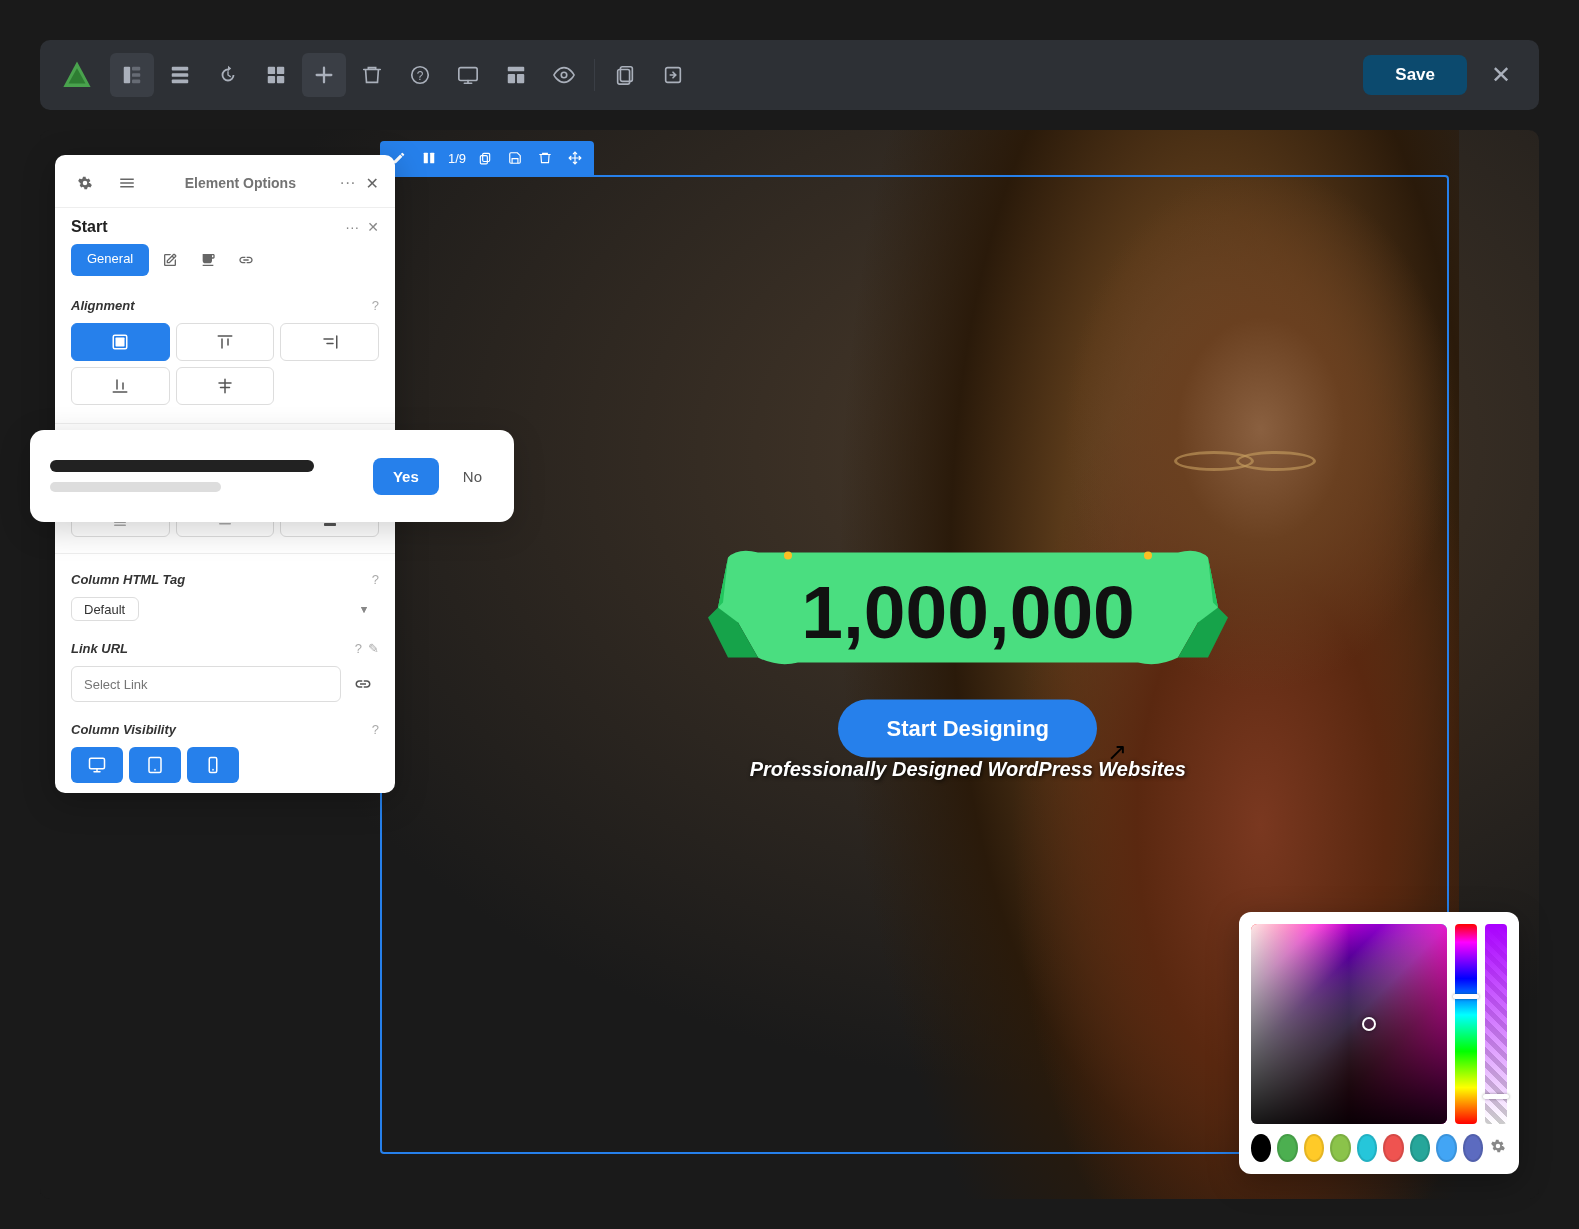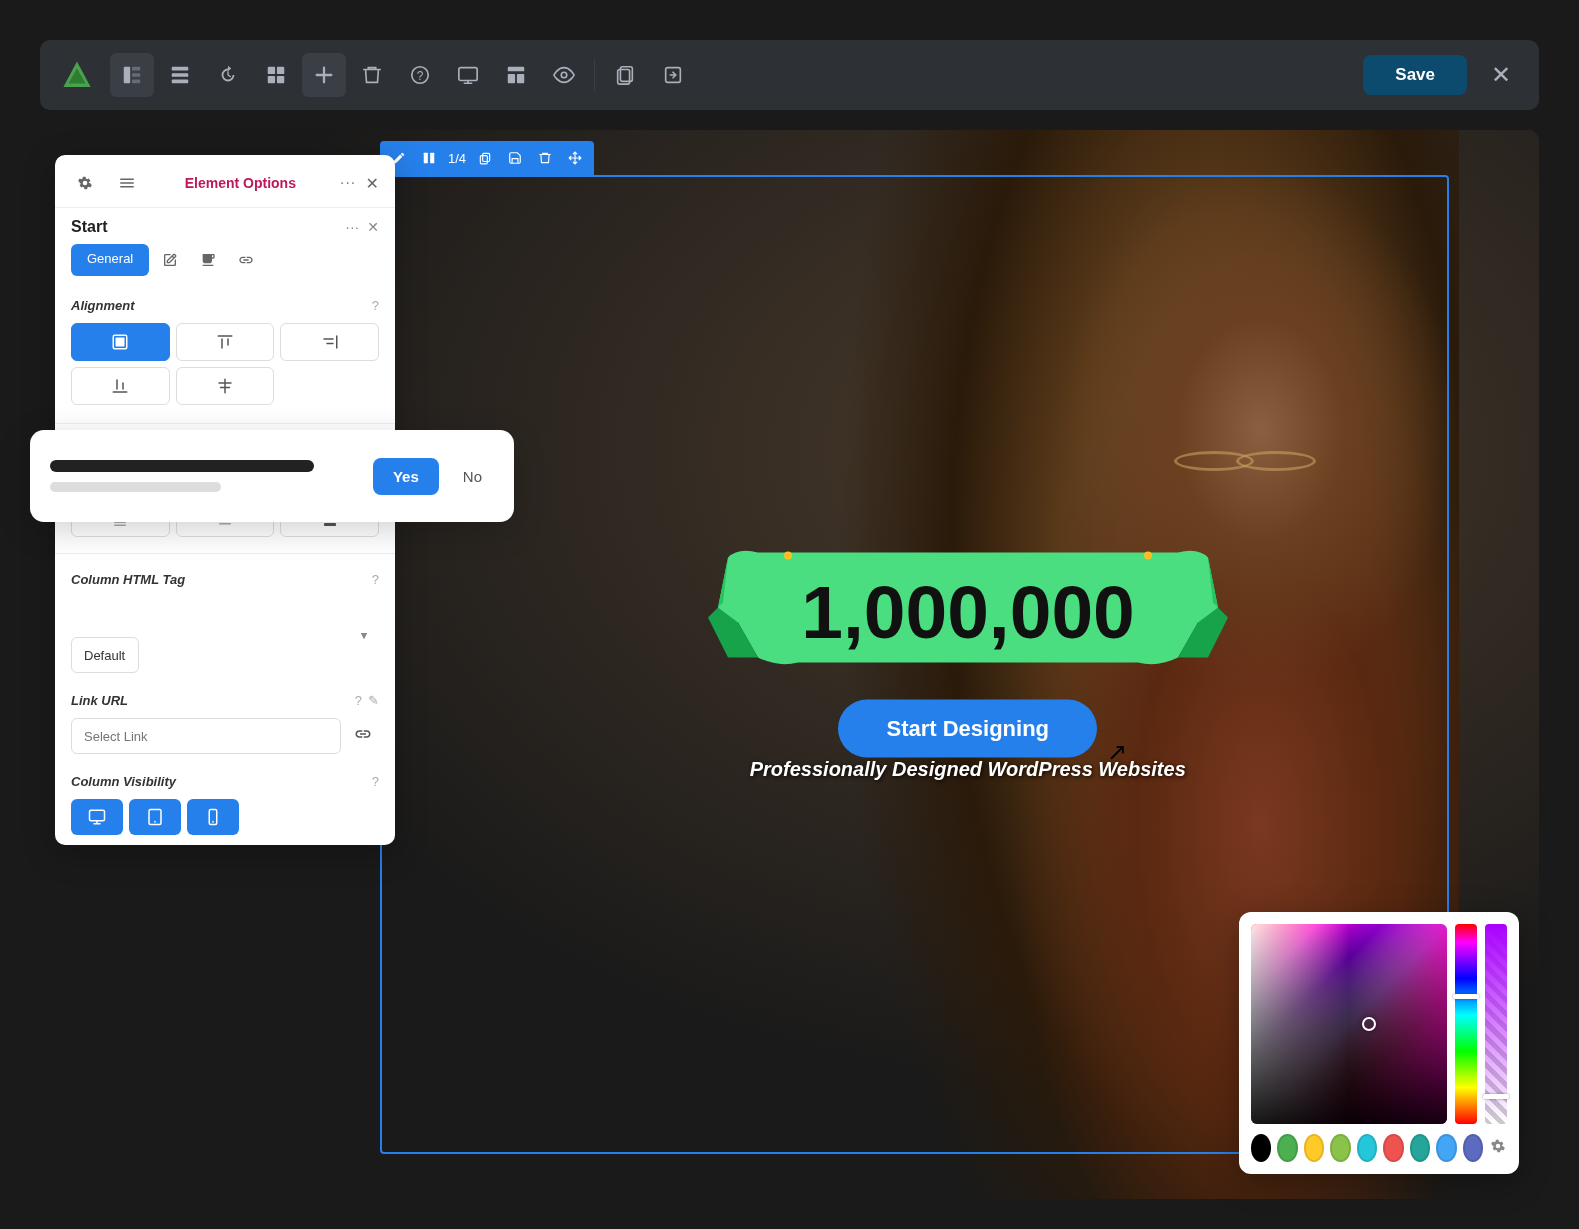--- a/index.html
+++ b/index.html
@@ -187,21 +187,21 @@
       width: 28px;
       height: 28px;
       display: flex;
       align-items: center;
       justify-content: center;
       color: #666;
     }
     .panel-header-title {
       font-size: 14px;
       font-weight: 600;
-      color: #be185d;
+      color: #737373;
       flex: 1;
       text-align: center;
     }
     .panel-header-dots {
       color: #888;
       font-size: 16px;
       cursor: pointer;
     }
     .panel-header-close {
       color: #666;
@@ -331,50 +331,49 @@
       cursor: pointer;
       color: #555;
     }
     .layout-btn svg {
       width: 18px;
       height: 18px;
       fill: currentColor;
     }
     .panel-select {
       flex: 1;
-      height: 36px;
+      height: 24px;
       border: 1px solid #ddd;
       border-radius: 6px;
       padding: 0 12px;
       font-size: 13px;
       color: #333;
       background: white;
       appearance: none;
       cursor: pointer;
-      margin-top: 40px;
     }
     .select-arrow {
       position: relative;
       flex: 1;
     }
     .select-arrow::after {
       content: '▾';
       position: absolute;
       right: 12px;
       top: 50%;
       transform: translateY(-50%);
       color: #888;
       pointer-events: none;
       font-size: 12px;
     }
 
     
     .link-url-row {
       display: flex;
-      align-items: flex-start;
+      align-items: center;
       gap: 6px;
     }
     .link-input-wrapper {
       flex: 1;
       position: relative;
     }
     .link-input {
       width: 100%;
       height: 36px;
       border: 1px solid #ddd;
@@ -723,21 +722,21 @@
         <svg width="14" height="14" viewBox="0 0 24 24" fill="white">
             <path d="M3 17.25V21h3.75L17.81 9.94l-3.75-3.75L3 17.25zM20.71 7.04a1 1 0 0 0 0-1.41l-2.34-2.34a1 1 0 0 0-1.41 0l-1.83 1.83 3.75 3.75 1.83-1.83z"></path>
           </svg>
       </div>
       <div class="canvas-frame-toolbar-icon">
         <svg width="14" height="14" viewBox="0 0 24 24" fill="white">
             <rect x="3" y="3" width="7" height="18" rx="1"></rect>
             <rect x="14" y="3" width="7" height="18" rx="1"></rect>
           </svg>
       </div>
-      <div class="canvas-frame-toolbar-text">1/4</div>
+      <div class="canvas-frame-toolbar-text">1/9</div>
       <div class="canvas-frame-toolbar-icon">
         <svg width="14" height="14" viewBox="0 0 24 24" fill="white">
             <rect x="4" y="8" width="12" height="14" rx="2" stroke="white" stroke-width="2" fill="none"></rect>
             <rect x="8" y="4" width="12" height="14" rx="2" stroke="white" stroke-width="2" fill="none"></rect>
           </svg>
       </div>
       <div class="canvas-frame-toolbar-icon">
         <svg width="14" height="14" viewBox="0 0 24 24" fill="white">
             <path d="M19 21H5a2 2 0 0 1-2-2V5a2 2 0 0 1 2-2h11l5 5v11a2 2 0 0 1-2 2z" stroke="white" stroke-width="2" fill="none"></path>
             <polyline points="17 21 17 13 7 13 7 21" stroke="white" stroke-width="2" fill="none"></polyline>

